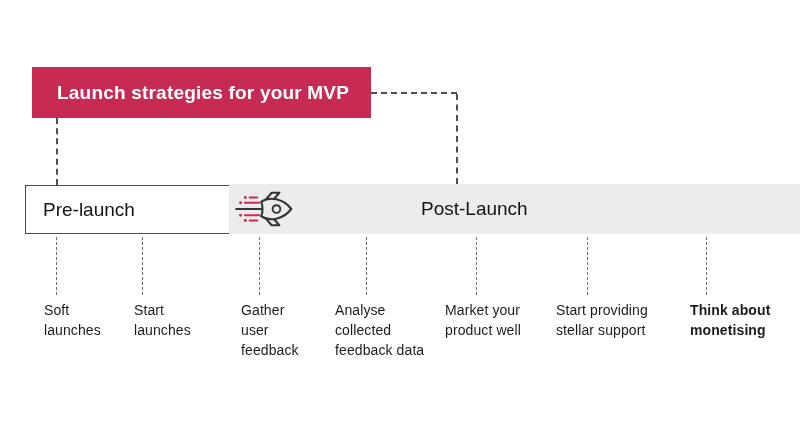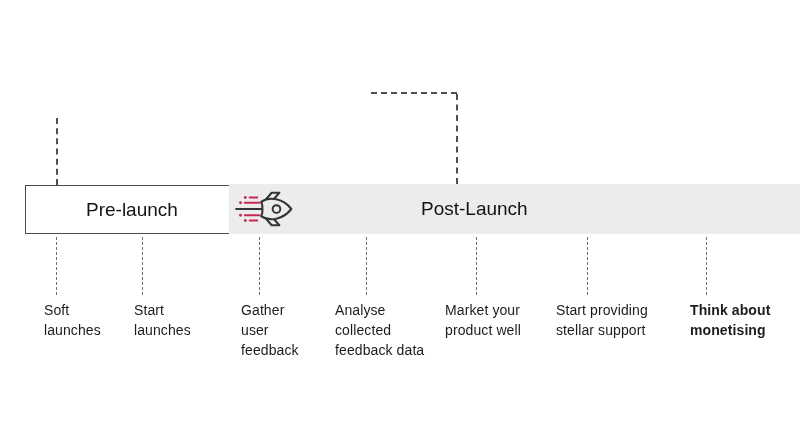--- a/index.html
+++ b/index.html
@@ -18,21 +18,21 @@
   .conn-v{border-left:2px dashed #4f4f4f;width:0;}
   .conn-h{border-top:2px dashed #4f4f4f;height:0;}
   .conn1{left:56px;top:118px;height:67px;}
   .conn2{left:371px;top:92px;width:86px;}
   .conn3{left:456px;top:94px;height:90px;}
   
   .pre-box{
     position:absolute;left:25px;top:185px;width:205px;height:49px;box-sizing:border-box;
     background:#ffffff;border:1.5px solid #4c4c4c;display:flex;align-items:center;padding-left:17px;
   }
-  .pre-box span{font-size:19px;font-weight:400;color:#141414;margin-left:43px;}
+  .pre-box span{font-size:19px;font-weight:400;color:#141414;}
   .post-bar{
     position:absolute;left:229px;top:184px;width:608px;height:50px;background:#ECECEC;
     display:flex;align-items:center;
   }
   .post-bar .rocket{position:absolute;left:3px;top:2px;width:64px;height:46px;}
   .post-label{position:absolute;left:192px;font-size:19px;font-weight:400;color:#141414;}
   
   .cdash{position:absolute;top:237px;height:58px;width:0;border-left:1.5px dashed #6f6f6f;}
   .cd1{left:56px;} .cd2{left:142px;} .cd3{left:259px;} .cd4{left:366px;}
   .cd5{left:476px;} .cd6{left:587px;} .cd7{left:706px;}
@@ -43,20 +43,23 @@
   }
   .cl1{left:44px;width:80px;} .cl2{left:134px;width:80px;} .cl3{left:241px;width:90px;}
   .cl4{left:335px;width:110px;} .cl5{left:445px;width:110px;} .cl6{left:556px;width:120px;}
   .cl7{left:690px;width:100px;font-weight:700;}
 </style>
 </head>
 <body>
 
 <div class="stage">
 
+  <div class="banner">
+    <span>Launch strategies for your MVP</span>
+  </div>
 
   <div class="conn conn-v conn1"></div>
   <div class="conn conn-h conn2"></div>
   <div class="conn conn-v conn3"></div>
 
   <div class="pre-box">
     <span>Pre-launch</span>
   </div>
 
   <div class="post-bar">

